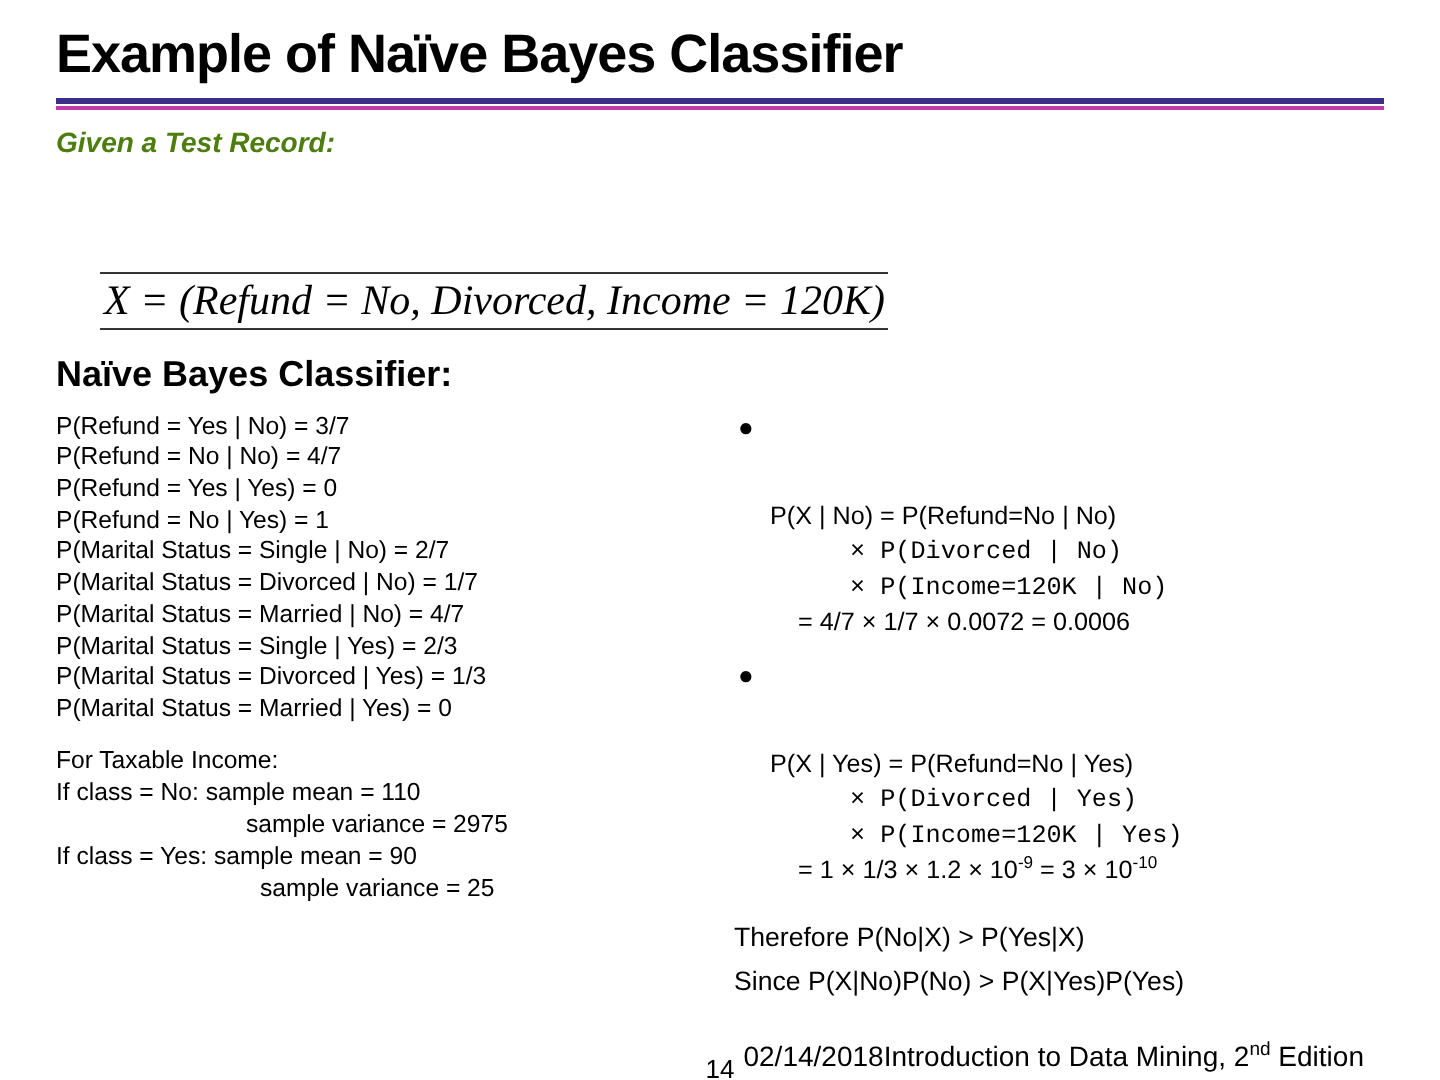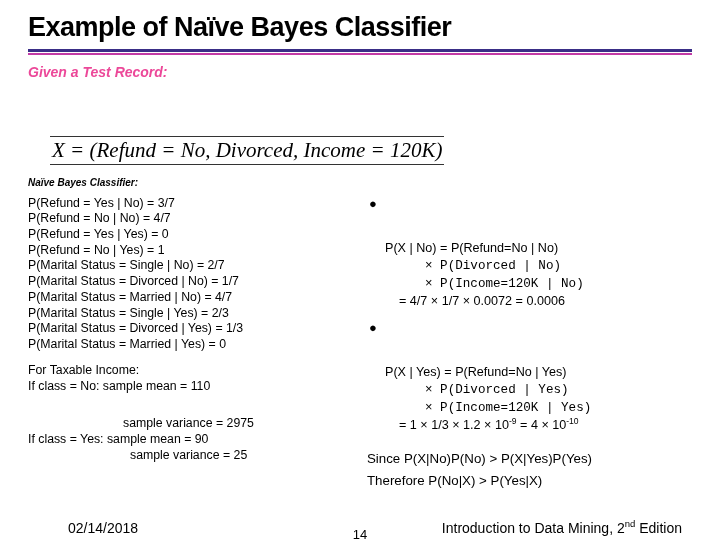--- a/index.html
+++ b/index.html
@@ -22,21 +22,21 @@
   .title-rule {
     height: 5.5px;
     margin: 0 28px 2px 28px;
     border-top: 3px solid #3a2e87;
     border-bottom: 2.5px solid #c23aa6;
   }
   .section {
     padding: 6px 28px 0 28px;
   }
   .red-italic {
-    color: #ec4899;
+    color: #4d7c0f;
     font-style: italic;
     font-weight: bold;
     font-size: 14px;
   }
   .record-img {
     display: flex;
     align-items: center;
     justify-content: flex-start;
     padding: 8px 0 8px 50px;
   }
@@ -44,23 +44,22 @@
     font-family: "Times New Roman", serif;
     font-style: italic;
     font-size: 21px;
     border-top: 1px solid #333;
     border-bottom: 1px solid #333;
     padding: 1px 2px;
     margin-top: 47px;
   }
   .subhead {
     font-weight: bold;
-    font-size: 10px;
+    font-size: 18px;
     padding: 4px 28px 6px 28px;
-    font-style: italic;
   }
   .cols {
     display: flex;
     padding: 2px 22px 0 28px;
     gap: 8px;
   }
   .left {
     width: 50%;
     font-size: 12.3px;
     line-height: 1.28;
@@ -95,21 +94,21 @@
     font-size: 13.3px;
     line-height: 1.7;
   }
   .arrow { padding-left: 52px; margin-top: 48px; }
   .footer {
     position: absolute;
     bottom: 4px;
     left: 0;
     width: 720px;
     display: flex;
-    justify-content: space-between;
+    justify-content: flex-end;
     padding: 0 38px 0 68px;
     font-size: 14px;
     align-items: flex-end;
   }
   .pagenum {
     position: absolute;
     bottom: -2px;
     left: 0;
     width: 720px;
     text-align: center;
@@ -143,21 +142,21 @@
       <div>P(Marital Status = Single | No) = 2/7</div>
       <div>P(Marital Status = Divorced | No) = 1/7</div>
       <div>P(Marital Status = Married | No) = 4/7</div>
       <div>P(Marital Status = Single | Yes) = 2/3</div>
       <div>P(Marital Status = Divorced | Yes) = 1/3</div>
       <div>P(Marital Status = Married | Yes) = 0</div>
     </div>
     <div class="taxblock">
       <div>For Taxable Income:</div>
       <div>If class = No: sample mean = 110</div>
-      <div style="padding-left:95px;margin-top:21px;">sample variance = 2975</div>
+      <div style="padding-left:95px;">sample variance = 2975</div>
       <div>If class = Yes: sample mean = 90</div>
       <div style="padding-left:102px;">sample variance = 25</div>
     </div>
   </div>
 
   <div class="right">
     <div class="bullet-row">
       <div class="bullet-dot">●</div>
       <div class="bullet-body">
         <span>P(X | No) = P(Refund=No | No)</span><br>
@@ -166,27 +165,27 @@
         <span style="padding-left:14px;">= 4/7 × 1/7 × 0.0072 = 0.0006</span>
       </div>
     </div>
 
     <div class="bullet-row" style="margin-top:10px;">
       <div class="bullet-dot">●</div>
       <div class="bullet-body">
         <span>P(X | Yes) = P(Refund=No | Yes)</span><br>
         <span class="indent"><span class="mult">× P(Divorced | Yes)</span></span>
         <span class="indent"><span class="mult">× P(Income=120K | Yes)</span></span>
-        <span style="padding-left:14px;"><span>= 1 × 1/3 × 1.2 × 10</span><sup>-9</sup><span> = 4 × 10</span><sup>-10</sup></span>
+        <span style="padding-left:14px;"><span>= 1 × 1/3 × 1.2 × 10</span><sup>-9</sup><span> = 3 × 10</span><sup>-10</sup></span>
       </div>
     </div>
 
     <div class="since">
+      <div>Therefore P(No|X) &gt; P(Yes|X)</div>
       <div>Since P(X|No)P(No) &gt; P(X|Yes)P(Yes)</div>
-      <div>Therefore P(No|X) &gt; P(Yes|X)</div>
       <div class="arrow">=&gt; Class = No</div>
     </div>
   </div>
 </div>
 
 <div class="footer">
   <span>02/14/2018</span>
   <span><span>Introduction to Data Mining, 2</span><sup>nd</sup><span> Edition</span></span>
 </div>
 <div class="pagenum">14</div>

